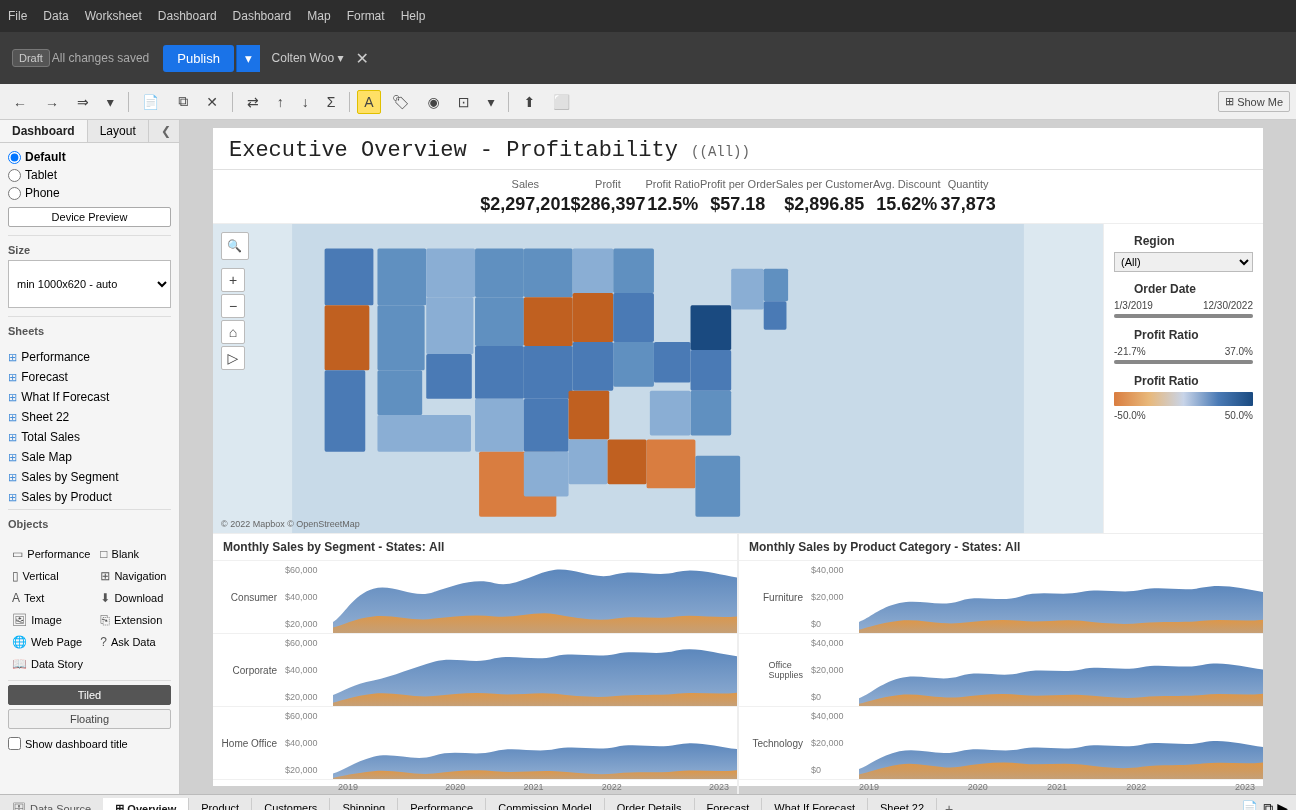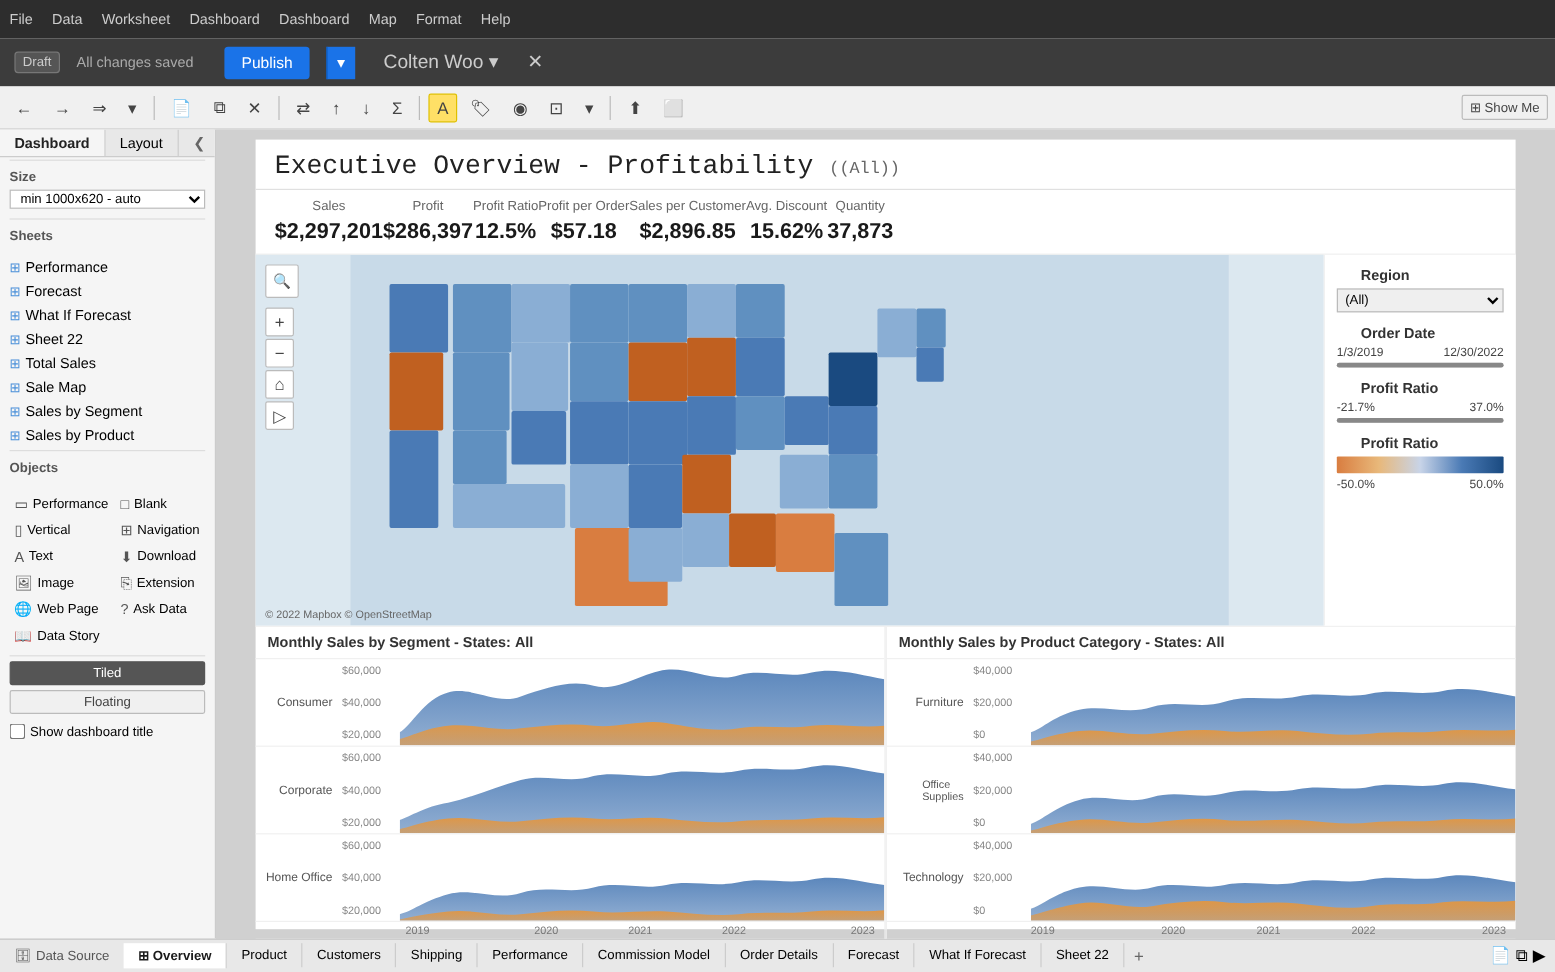--- a/index.html
+++ b/index.html
@@ -3,27 +3,27 @@
   <meta charset="utf-8">
   <style>
     * { box-sizing: border-box; margin: 0; padding: 0; }
     body { font-family: 'Segoe UI', Arial, sans-serif; font-size: 12px; background: #e8e8e8; overflow: hidden; width: 1296px; height: 810px; }
 
     
     #menu-bar { background: #2d2d2d; color: #ccc; display: flex; align-items: center; height: 32px; padding: 0 8px; gap: 16px; }
     #menu-bar span { font-size: 12px; cursor: pointer; }
 
     
-    #title-bar { background: #3c3c3c; color: #ddd; display: flex; align-items: center; height: 40px; padding: 0 12px; gap: 14px; }
+    #title-bar { background: #3c3c3c; color: #ddd; display: flex; align-items: center; height: 52px; padding: 0 12px; gap: 2px; }
     .draft-badge { background: #555; color: #ccc; font-size: 11px; padding: 2px 6px; border-radius: 3px; border: 1px solid #777; }
     .title-text { color: #fff; font-size: 15px; font-weight: 600; flex: 1; }
     .save-status { color: #aaa; font-size: 12px; margin-right: 12px; }
     .publish-btn { background: #1a73e8; color: #fff; border: none; padding: 6px 14px; font-size: 13px; border-radius: 3px; cursor: pointer; }
     .publish-dropdown { background: #1a73e8; color: #fff; border: none; border-left: 1px solid #0d5bbf; padding: 6px 8px; cursor: pointer; }
-    .user-name { color: #ccc; font-size: 16px; margin-left: 10px; cursor: pointer; }
+    .user-name { color: #ccc; font-size: 12px; margin-left: 10px; cursor: pointer; }
     .close-x { color: #ccc; font-size: 16px; cursor: pointer; margin-left: 10px; }
 
     
     #toolbar { background: #f0f0f0; border-bottom: 1px solid #ccc; height: 36px; display: flex; align-items: center; padding: 0 6px; gap: 4px; }
     .tb-btn { background: none; border: 1px solid transparent; padding: 3px 6px; border-radius: 2px; cursor: pointer; font-size: 14px; color: #444; }
     .tb-sep { width: 1px; height: 20px; background: #bbb; margin: 0 3px; }
 
     
     #main { display: flex; height: calc(810px - 32px - 40px - 36px - 28px); }
 
@@ -38,21 +38,21 @@
 
     
     .lp-section { padding: 6px 8px; }
     .lp-section-title { font-size: 11px; font-weight: 600; color: #555; margin-bottom: 4px; }
     .device-radio { display: flex; flex-direction: column; gap: 2px; font-size: 12px; }
     .device-radio label { display: flex; align-items: center; gap: 4px; cursor: pointer; padding: 1px 0; }
     .device-radio label.selected { font-weight: 600; }
     .device-preview-btn { margin-top: 6px; border: 1px solid #aaa; background: #fff; padding: 3px 10px; font-size: 11px; border-radius: 2px; cursor: pointer; width: 100%; }
 
     
-    .size-select { width: 100%; font-size: 11px; border: 1px solid #bbb; background: #fff; padding: 0 4px; }
+    .size-select { width: 100%; font-size: 11px; border: 1px solid #bbb; background: #fff; padding: 16px 4px; }
 
     
     .sheets-list { list-style: none; overflow-y: auto; max-height: 160px; }
     .sheets-list li { display: flex; align-items: center; gap: 4px; padding: 3px 8px; font-size: 12px; cursor: pointer; }
     .sheet-icon { color: #4a90d9; font-size: 11px; }
 
     
     .objects-grid { display: grid; grid-template-columns: 1fr 1fr; gap: 2px; padding: 4px 8px; }
     .obj-item { display: flex; align-items: center; gap: 4px; font-size: 11px; padding: 3px 4px; cursor: pointer; border-radius: 2px; }
     .obj-icon { font-size: 12px; color: #555; }
@@ -65,21 +65,21 @@
 
     .show-title { display: flex; align-items: center; gap: 4px; padding: 4px 8px; font-size: 11px; }
 
     
     #canvas-area { flex: 1; overflow: auto; background: #d0d0d0; display: flex; justify-content: center; padding: 8px; }
     #dashboard { background: #fff; width: 1050px; min-width: 1050px; position: relative; }
 
     
     .db-header { padding: 10px 16px 6px; border-bottom: 1px solid #e0e0e0; }
     .db-title { font-size: 22px; font-weight: 400; color: #222; font-family: Liberation Mono, monospace; }
-    .db-metrics { display: flex; justify-content: flex-start; padding: 8px 16px; border-bottom: 1px solid #eee; }
+    .db-metrics { display: flex; justify-content: center; padding: 8px 16px; border-bottom: 1px solid #eee; }
     .metric { text-align: center; }
     .metric-label { font-size: 11px; color: #666; margin-bottom: 4px; }
     .metric-value { font-size: 18px; font-weight: 600; color: #1a1a1a; }
 
     
     .map-section { display: flex; height: 310px; border-bottom: 1px solid #eee; }
     .map-container { flex: 1; background: #dce8f0; position: relative; overflow: hidden; }
     .map-ctrl-btn { width: 24px; height: 24px; background: #fff; border: 1px solid #bbb; display: flex; align-items: center; justify-content: center; font-size: 14px; cursor: pointer; border-radius: 2px; color: #444; }
     .map-search-btn { width: 28px; height: 28px; background: #fff; border: 1px solid #bbb; border-radius: 2px; display: flex; align-items: center; justify-content: center; cursor: pointer; }
     .map-copyright { position: absolute; bottom: 4px; left: 8px; font-size: 9px; color: #666; }
@@ -176,20 +176,37 @@
   <div id="left-panel">
 
     <div id="dash-tabs">
       <div class="dash-tab active">Dashboard</div>
       <div class="dash-tab">Layout</div>
       <div class="dash-tab-collapse">❮</div>
     </div>
 
     <div class="lp-scroll">
 
+      <div class="lp-section">
+        <div class="device-radio">
+          <label class="selected">
+              <input type="radio" name="device" checked="" style=""> 
+              <span>Default</span>
+            </label>
+          <label>
+              <input type="radio" name="device" style=""> 
+              <span>Tablet</span>
+            </label>
+          <label>
+              <input type="radio" name="device" style=""> 
+              <span>Phone</span>
+            </label>
+        </div>
+        <button class="device-preview-btn">Device Preview</button>
+      </div>
 
       <div class="separator"></div>
 
       <div class="lp-section">
         <div class="lp-section-title">Size</div>
         <select class="size-select">
           <option>min 1000x620 - auto</option>
         </select>
       </div>
 

